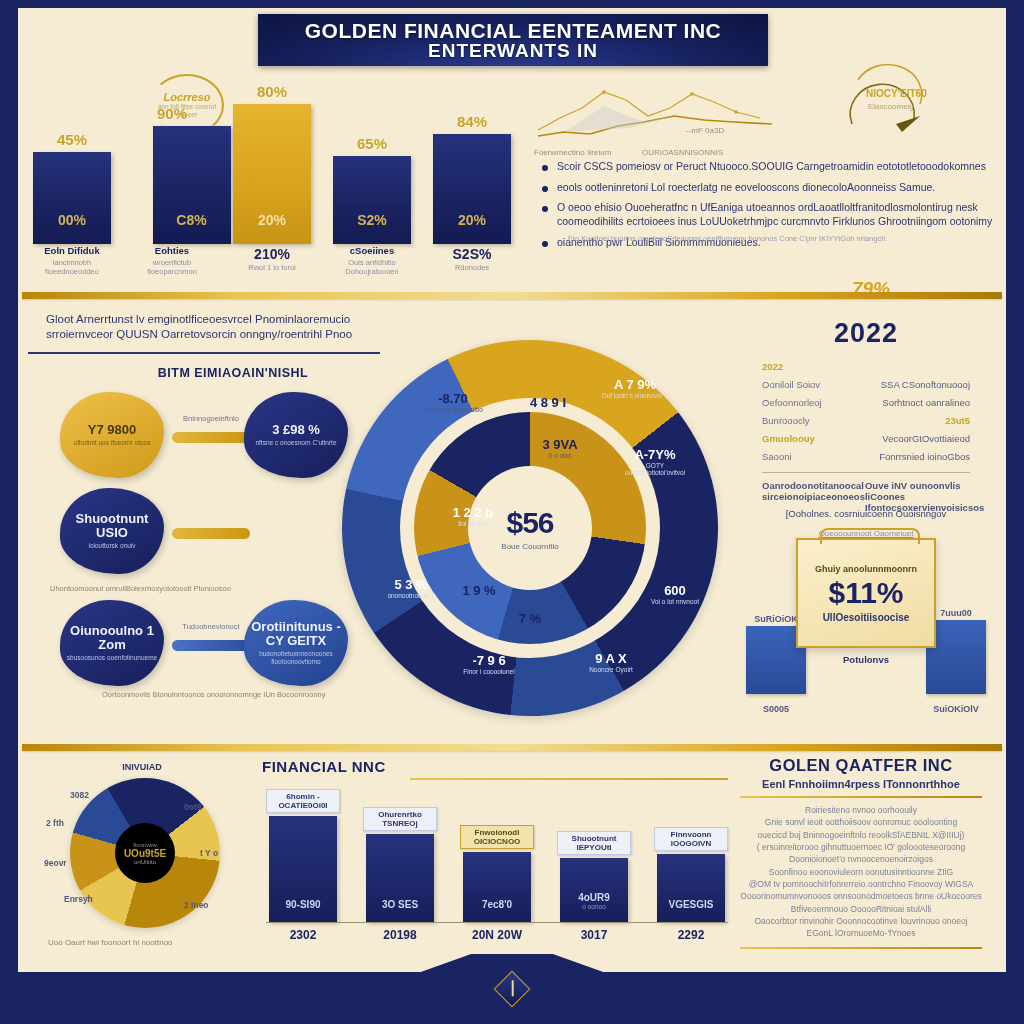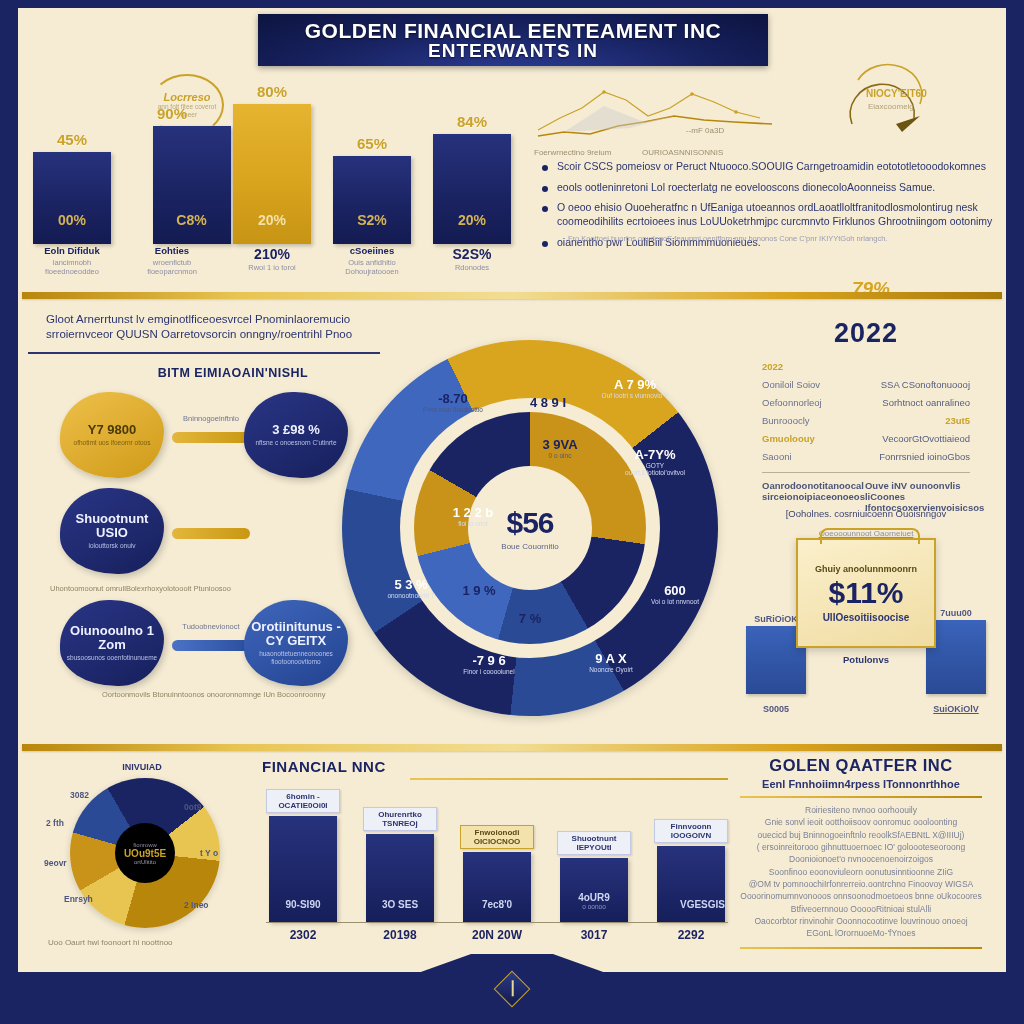--- a/index.html
+++ b/index.html
@@ -552,21 +552,21 @@
 
     <div class="kpi-zone">
       <div class="kpi-head">[Ooholnes. cosrniuicoenn Ouoisnngov</div>
 
       <div class="kbar" style="left:6px; height:68px;"></div>
       <div class="kbar-lab" style="left:6px; bottom:96px;">SuRiOiOK</div>
       <div class="kbar-lab" style="left:6px; bottom:6px;">S0005</div>
 
       <div class="kbar" style="right:6px; height:74px;"></div>
       <div class="kbar-lab" style="right:6px; bottom:102px;">7uuu00</div>
-      <div class="kbar-lab" style="right:6px; bottom:6px;text-decoration:underline;">SuiOKiOlV</div>
+      <div class="kbar-lab" style="right:6px; bottom:6px;">SuiOKiOlV</div>
 
       <div class="kpi-card">
         <div class="kpi-t">Ghuiy anoolunnmoonrn</div>
         <div class="kpi-v">$11%</div>
         <div class="kpi-s">UlIOesoitiisoocise</div>
       </div>
       <div class="kpi-foot">Potulonvs</div>
     </div>
   </div>
 
@@ -629,21 +629,21 @@
           <div class="bb-tag">Shuootnunt
 IEPYOUtI</div>
           <div class="bb-bar" style="height:64px;">
             <div class="bb-v">4oUR9</div>
             <div class="bb-sub">o oonoo</div>
           </div>
         </div>
         <div class="bb-col">
           <div class="bb-tag">Finnvoonn
 IOOGOIVN</div>
-          <div class="bb-bar" style="height:76px;align-items:flex-end;">
+          <div class="bb-bar" style="height:68px;">
             <div class="bb-v">VGESGIS</div>
           </div>
         </div>
       </div>
 
       <div class="bb-axis"></div>
       <div class="bb-xlabs">
         <div class="bb-x">2302</div>
         <div class="bb-x">20198</div>
         <div class="bb-x">20N 20W</div>

